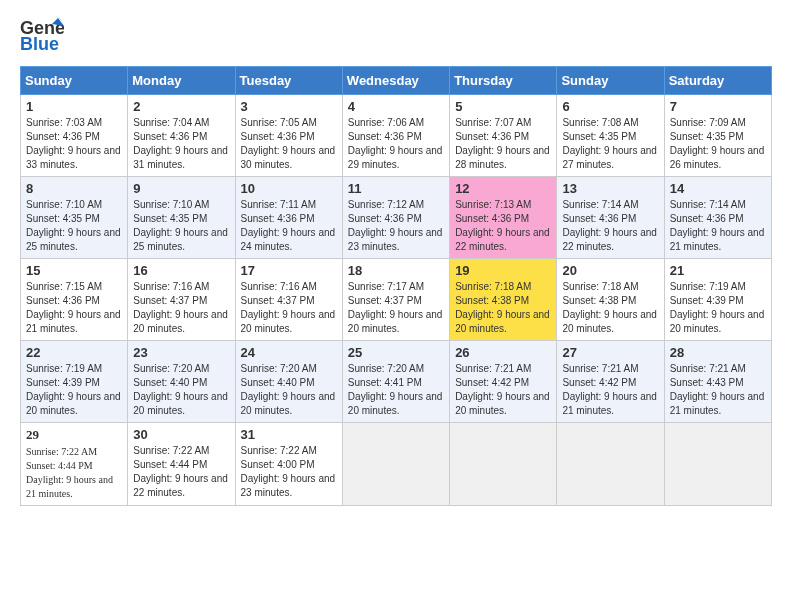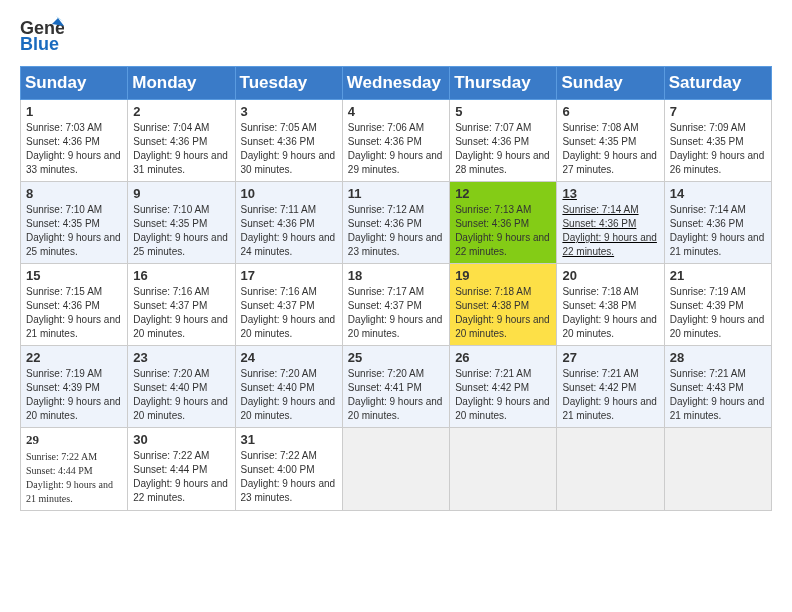--- a/index.html
+++ b/index.html
@@ -41,21 +41,21 @@
     .calendar-table {
       width: 100%;
       border-collapse: collapse;
       font-size: 11px;
     }
     .calendar-table thead th {
       background: #3a7bc8;
       color: #fff;
       padding: 6px 4px;
       text-align: left;
-      font-size: 17px;
+      font-size: 13px;
       font-weight: bold;
       border: 1px solid #5a9be0;
     }
     .calendar-table tbody td {
       border: 1px solid #ccc;
       vertical-align: top;
       padding: 4px 5px;
       height: 80px;
       background: #fff;
       width: calc(100% / 7);
@@ -202,29 +202,29 @@
         </div>
       </td>
         <td style="background: rgb(238, 243, 251);">
         <span class="day-number">11</span>
         <div class="day-info">
           <span>Sunrise: 7:12 AM</span><br>
           <span>Sunset: 4:36 PM</span><br>
           <span>Daylight: 9 hours and 23 minutes.</span>
         </div>
       </td>
-        <td style="background: #84cc16; margin-top: 33px;">
+        <td style="background: #f9a8d4; margin-top: 33px;">
         <span class="day-number">12</span>
         <div class="day-info">
           <span>Sunrise: 7:13 AM</span><br>
           <span>Sunset: 4:36 PM</span><br>
           <span>Daylight: 9 hours and 22 minutes.</span>
         </div>
       </td>
-        <td style="background: rgb(238, 243, 251); text-decoration: underline;">
+        <td style="background: rgb(238, 243, 251);">
         <span class="day-number">13</span>
         <div class="day-info">
           <span>Sunrise: 7:14 AM</span><br>
           <span>Sunset: 4:36 PM</span><br>
           <span>Daylight: 9 hours and 22 minutes.</span>
         </div>
       </td>
         <td style="background: rgb(238, 243, 251);">
         <span class="day-number">14</span>
         <div class="day-info">

